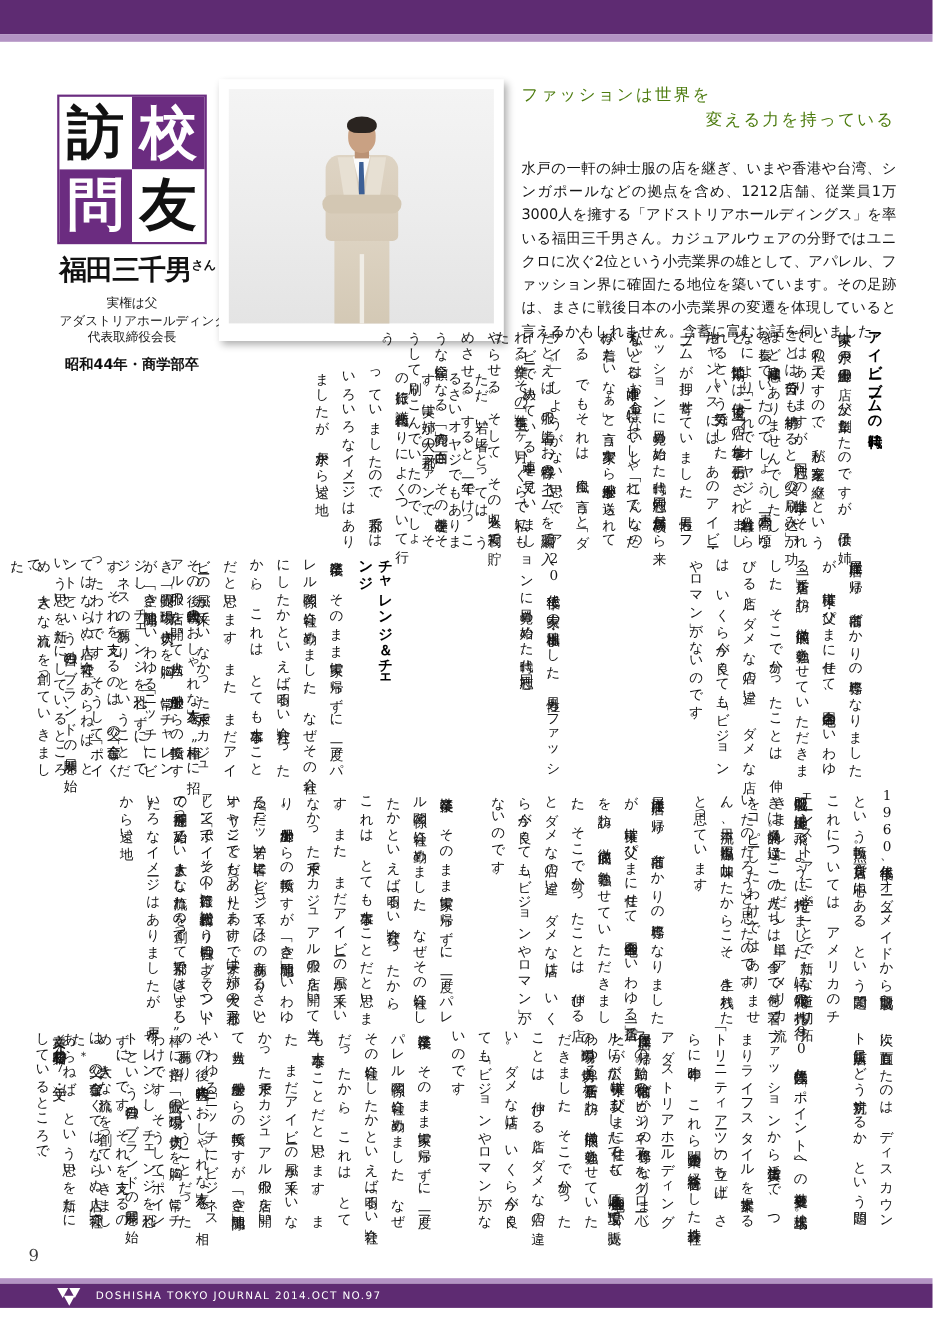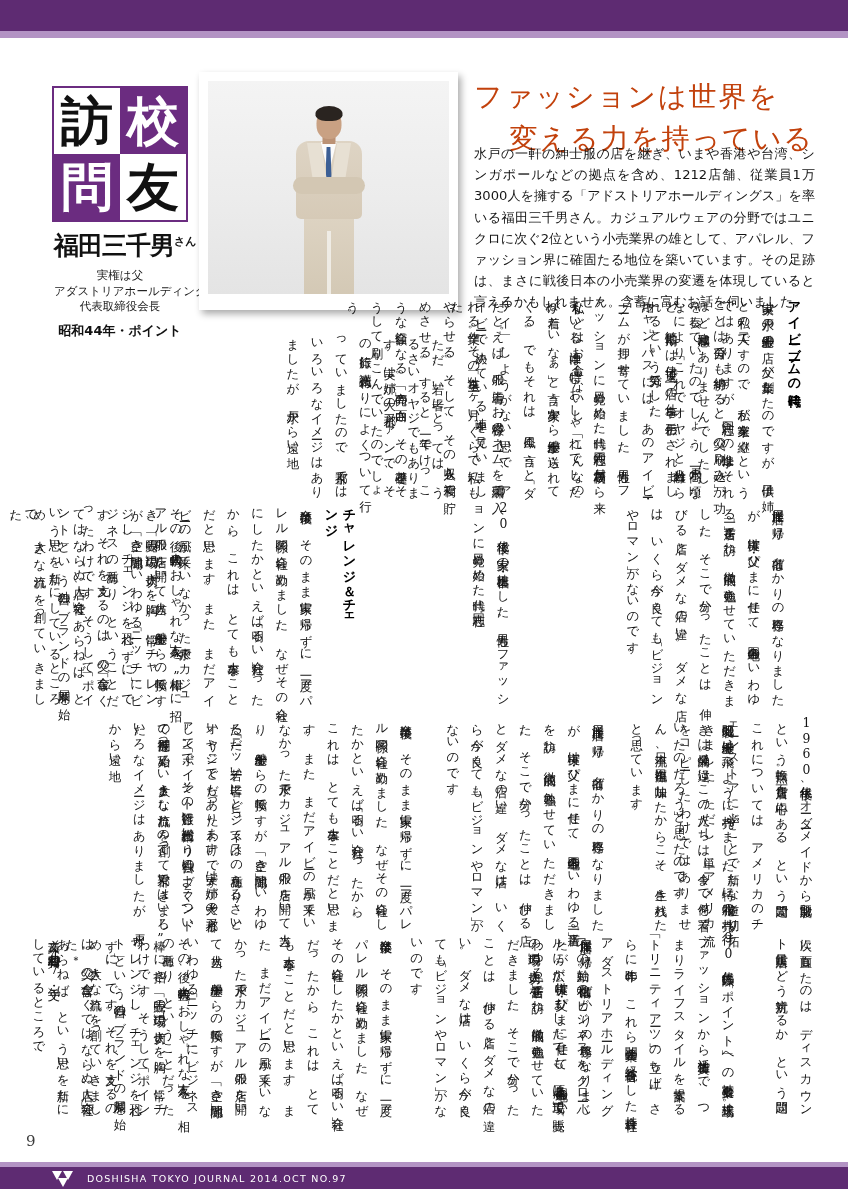--- a/index.html
+++ b/index.html
@@ -149,23 +149,23 @@
   }
   .fig-legsplit {
     top: 150px; width: 4px; height: 76px; background: #efece5;
   }
 
   
   .headline {
     position: absolute;
     left: 474px; top: 76px;
     width: 340px;
-    color: #c2410c;
+    color: #4d7c0f;
     font-family: Liberation Sans, sans-serif;
-    font-size: 28px;
+    font-size: 15px;
     line-height: 1.5;
     letter-spacing: 2px;
   }
   .headline .l1 { display: block; text-align: left; }
   .headline .l2 { display: block; text-align: right; }
 
   .lead {
     position: absolute;
     left: 474px; top: 143px;
     width: 341px;
@@ -260,21 +260,21 @@
       <div class="kcell white">友</div>
     </div>
     <div class="person-name">
       <span>福田三千男</span><span class="suffix">さん</span>
     </div>
     <div class="affil">
       <div>実権は父</div>
       <div>アダストリアホールディングス</div>
       <div>代表取締役会長</div>
     </div>
-    <div class="grad">昭和44年・ポイント</div>
+    <div class="grad">昭和44年・商学部卒</div>
   </div>
 
   <div class="photo-frame">
     <div class="photo-inner">
 
       <div class="fig fig-legs"></div>
       <div class="fig fig-legsplit"></div>
 
       <div class="fig fig-torso"></div>
       <div class="fig fig-shirt"></div>

